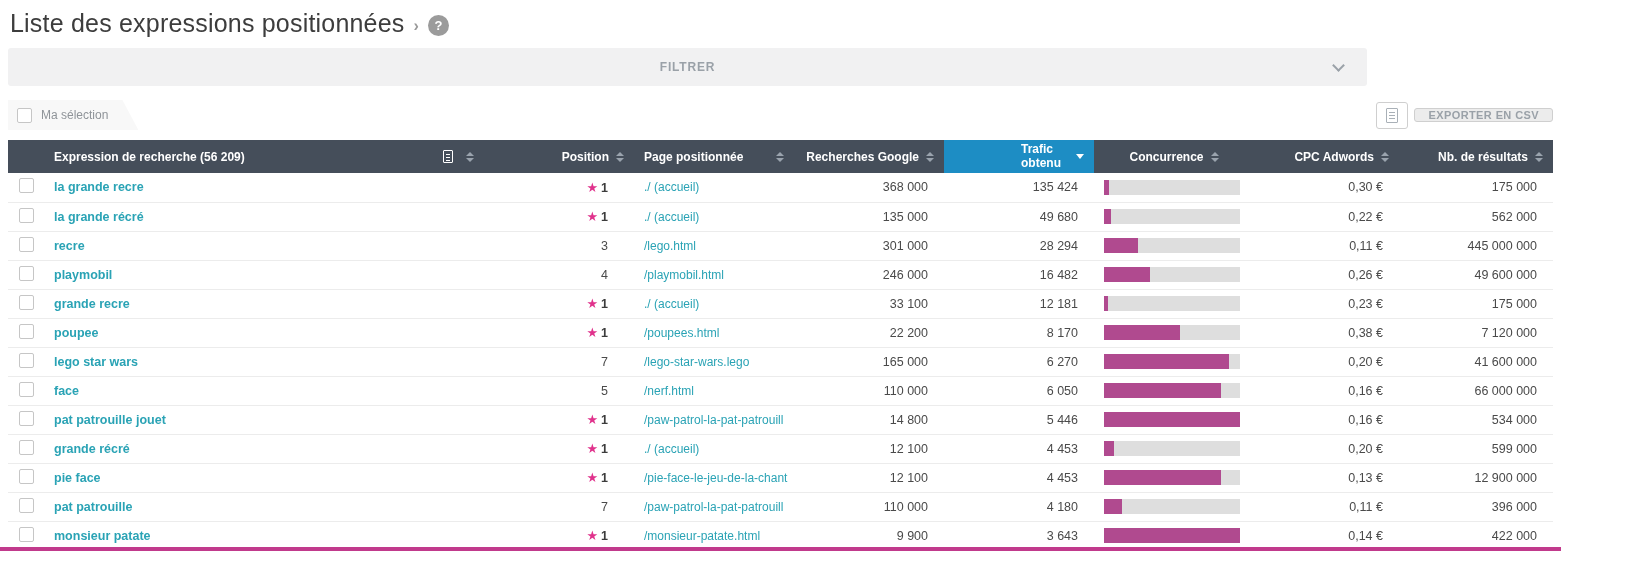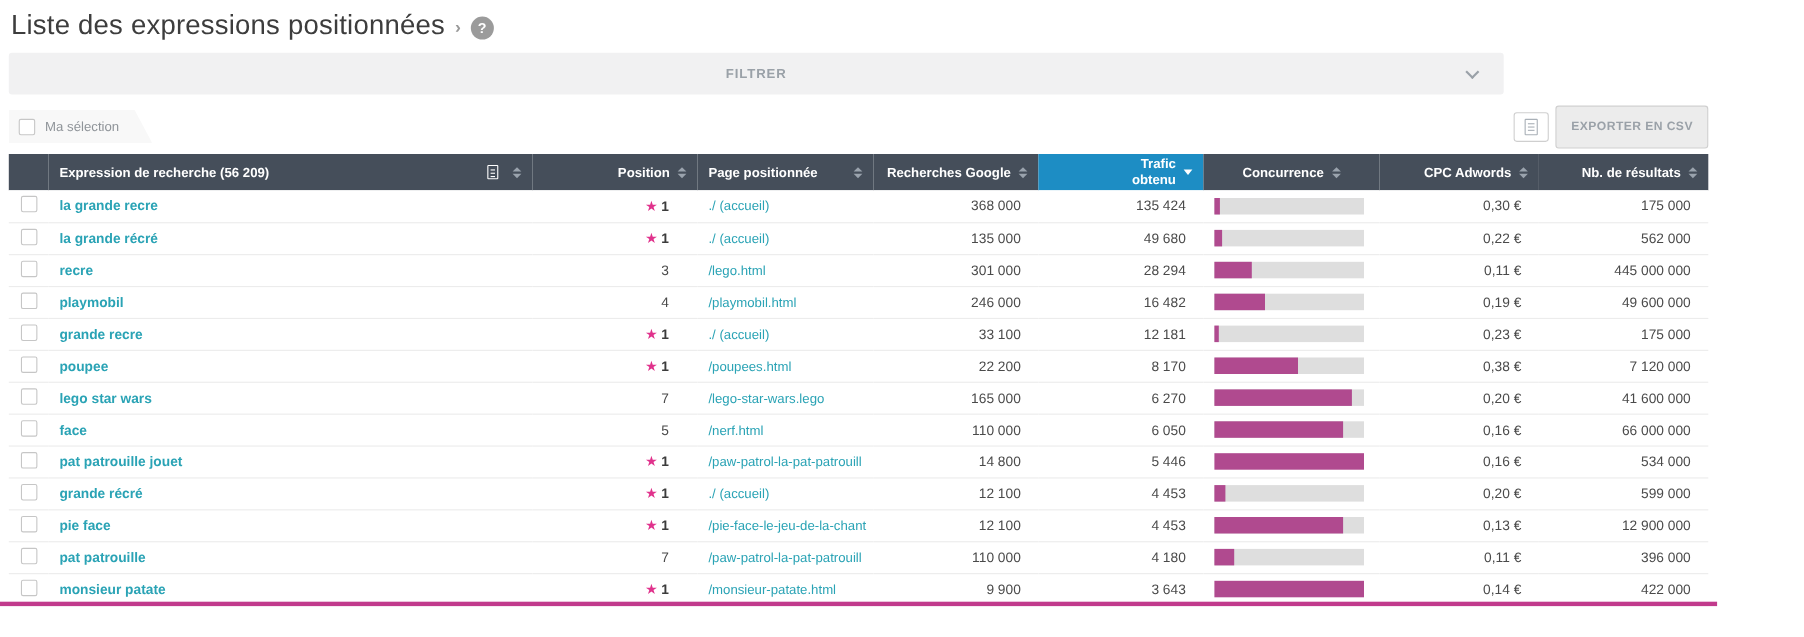--- a/index.html
+++ b/index.html
@@ -33,39 +33,39 @@
   .selection{display:flex;align-items:center;gap:9px;background:#f8f8f8;height:30px;
              padding:0 30px 0 9px;clip-path:polygon(0 0,calc(100% - 16px) 0,100% 100%,0 100%)}
   .selection-label{color:#8f9499;font-size:12px}
   .cb{width:15px;height:15px;border:1px solid #c6c6c6;border-radius:2px;background:#fff;display:inline-block;cursor:pointer;flex:0 0 auto}
   .export{display:flex;align-items:center;gap:6px}
   .csv-btn{width:32px;height:27px;border:1px solid #cfcfcf;border-radius:3px;background:#fff;
            display:flex;align-items:center;justify-content:center;cursor:pointer}
   .csv-glyph{width:12px;height:15px;border:1px solid #a9b0b7;border-radius:1px;position:relative;background:#fff}
   .csv-glyph::before{content:"";position:absolute;left:2px;right:2px;top:3px;height:1px;background:#a9b0b7;
                      box-shadow:0 3px 0 #a9b0b7,0 6px 0 #a9b0b7}
-  .export-btn{height:39px;border:1px solid #cfcfcf;border-radius:3px;background:#ececec;color:#9aa1a8;
+  .export-btn{height:14px;border:1px solid #cfcfcf;border-radius:3px;background:#ececec;color:#9aa1a8;
               font-weight:700;font-size:11px;letter-spacing:.4px;padding:0 13px;cursor:pointer;
               font-family:"Liberation Sans",sans-serif}
 
   
   table{border-collapse:collapse;table-layout:fixed;width:1545px}
   thead th{background:var(--header-bg);height:33px;color:#fff;font-size:12px;font-weight:700;
            padding:0 10px;vertical-align:middle;cursor:pointer}
   thead th.active{background:var(--active-col)}
   .th-flex{display:flex;align-items:center}
   .th-flex.right{justify-content:flex-end}
   .th-flex.between{justify-content:space-between}
   .th-flex.center{justify-content:center}
   .hgroup{display:flex;align-items:center;gap:6px}
   .sort{display:inline-flex;flex-direction:column;gap:2px;margin-left:7px}
   .sort .up{display:block;width:0;height:0;border-left:4px solid transparent;border-right:4px solid transparent;border-bottom:4px solid #9aa3ad}
   .sort .down{display:block;width:0;height:0;border-left:4px solid transparent;border-right:4px solid transparent;border-top:4px solid #9aa3ad}
   .sort-active .down-w{display:block;width:0;height:0;border-left:4px solid transparent;border-right:4px solid transparent;border-top:5px solid #fff;margin-left:7px}
-  .traffic-label{display:inline-block;width:48px;text-align:right;line-height:1.15}
+  .traffic-label{display:inline-block;width:48px;text-align:left;line-height:1.15}
   .doc-icon{width:10px;height:13px;border:1px solid #fff;border-radius:1px;position:relative;display:inline-block}
   .doc-icon::before{content:"";position:absolute;left:2px;right:2px;top:3px;height:1px;background:#fff;
                     box-shadow:0 3px 0 #fff,0 6px 0 #fff}
 
   tbody td{height:29px;border-bottom:1px solid #ececec;font-size:12.5px;color:#4a4a4a;
            padding:0 10px;vertical-align:middle;white-space:nowrap;overflow:hidden}
   tbody tr{background:#fff}
   .c-cb{text-align:center}
   .kw{color:var(--link);font-weight:700;text-decoration:none;cursor:pointer;font-size:12.5px}
   .pg{color:var(--link);text-decoration:none;cursor:pointer;font-size:12px}
@@ -251,21 +251,21 @@
           <td><a class="kw">playmobil</a></td>
           <td class="c-pos"><span class="pos">4</span></td>
           <td><a class="pg">/playmobil.html</a></td>
           <td class="c-num">246 000</td>
           <td class="c-num">16 482</td>
           <td class="c-bar">
             <span class="track">
               <span class="fill" style="width:34%"></span>
             </span>
           </td>
-          <td class="c-num">0,19 €</td>
+          <td class="c-num">0,26 €</td>
           <td class="c-num">49 600 000</td>
         </tr>
         <tr>
           <td class="c-cb"><span class="cb"></span></td>
           <td><a class="kw">grande recre</a></td>
           <td class="c-pos"><span class="star">★</span><span class="pos-bold">1</span></td>
           <td><a class="pg">./ (accueil)</a></td>
           <td class="c-num">33 100</td>
           <td class="c-num">12 181</td>
           <td class="c-bar">

